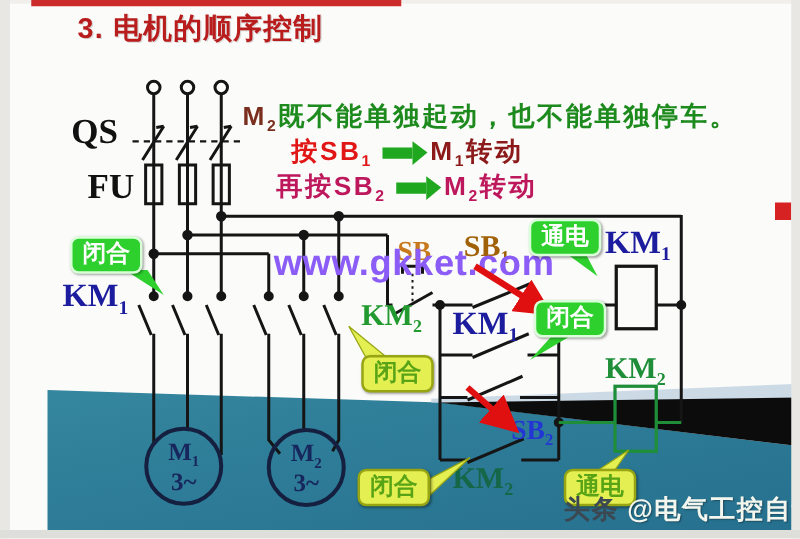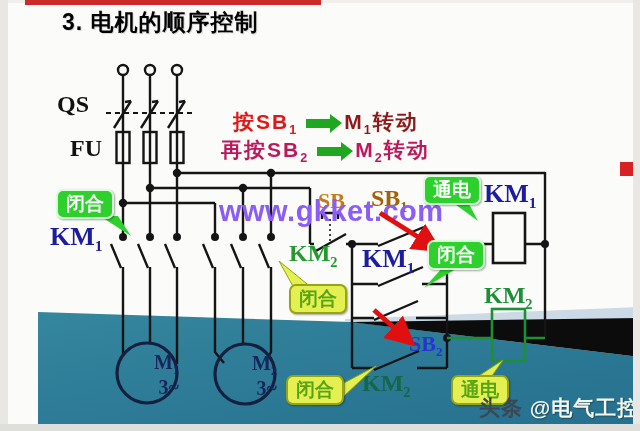--- a/index.html
+++ b/index.html
@@ -15,53 +15,53 @@
   #red-corner{position:absolute;left:620px;top:162px;width:13px;height:14px;background:#d62222;z-index:8;}
 
   svg{position:absolute;left:0;top:0;}
   #circuit-layer{z-index:1;}
   #overlay-layer{z-index:6;pointer-events:none;}
 
   .lbl{position:absolute;z-index:4;white-space:nowrap;line-height:1;}
   sub.s{font-size:60%;}
   .serifb{font-family:"Liberation Serif","DejaVu Serif",serif;font-weight:bold;}
 
-  #title{left:62px;top:11px;font-size:23px;font-weight:bold;letter-spacing:1px;color:#000000;
+  #title{left:62px;top:11px;font-size:23px;font-weight:bold;letter-spacing:1px;color:#b91c1c;
          text-shadow:1px 1px 0 #d8d8d8;}
   .intro{font-size:21px;font-weight:bold;letter-spacing:2px;color:#1c8a1c;}
   .maroon{color:#7a2f1e;}
   .bright-red{color:#e11616;}
   .dark-red{color:#8c1a1a;margin-top:10px;}
   .navy{color:#be185d;}
   .block-arrow{display:inline-block;position:relative;width:24px;height:9px;background:#1fa81f;
                margin:0 14px 0 8px;vertical-align:middle;}
   .block-arrow::after{content:"";position:absolute;right:-12px;top:-5px;border-left:12px solid #1fa81f;
                border-top:9px solid transparent;border-bottom:10px solid transparent;}
 
   #watermark{left:219px;top:197px;font-size:29px;font-weight:700;color:#8b5cf6;letter-spacing:0.5px;z-index:5;}
 
   .bubble{position:absolute;z-index:7;font-size:19px;font-weight:bold;line-height:1;
           padding:3px 8px 4px 8px;border-radius:7px;}
   .bubble.green{background:#2ed02e;border:2px solid #d9ffd9;color:#fff;box-shadow:1px 1px 2px rgba(0,0,0,.35);}
   .bubble.yellow{background:#e4ef52;border:2px solid #97a513;color:#58a416;box-shadow:1px 1px 2px rgba(0,0,0,.35);}
-  #qs-label,#fu-label{font-size:24px;color:#111;}
+  #qs-label,#fu-label{font-size:28px;color:#111;}
   #km1-main-label{left:50px;top:224px;font-size:26px;color:#1c1c9e;}
   #km2-main-label{left:289px;top:241px;font-size:24px;color:#229a2f;}
   #sb-stop-label{left:318px;top:190px;font-size:22px;color:#c8791c;}
   #sb1-label{left:371px;top:186px;font-size:24px;color:#a16207;}
   #sb2-label{left:369px;top:333px;font-size:22px;color:#2336d4;margin-left:40px;}
   #km1-coil-label{left:484px;top:181px;font-size:26px;color:#1c1c9e;}
   #km1-aux-label{left:362px;top:246px;font-size:26px;color:#1c1c9e;}
   #km2-coil-label{left:484px;top:283px;font-size:24px;color:#1e8e38;}
   #km2-aux-label{left:362px;top:371px;font-size:24px;color:#156747;}
 
-  .motor-label{width:64px;text-align:right;font-size:20px;color:#17265c;line-height:1.05;}
+  .motor-label{width:64px;text-align:center;font-size:20px;color:#17265c;line-height:1.05;}
 
   #credit{left:451px;top:397px;font-size:21px;font-weight:bold;letter-spacing:1px;z-index:7;}
-  #credit .src{color:#3b4852;margin-left:28px;}
+  #credit .src{color:#3b4852;}
   #credit .handle{color:#f2f6ee;text-shadow:1px 1px 1px rgba(20,40,50,.5);}
 </style>
 </head>
 <body>
 
 <div id="slide">
 
   <svg id="circuit-layer" width="640" height="431" viewBox="0 0 640 431">
     <defs>
       <linearGradient id="tealg" x1="0" y1="0" x2="1" y2="1">
@@ -177,20 +177,23 @@
     <polygon points="295,290 312,288 279,261" fill="#e4ef52" stroke="#97a513" stroke-width="1"></polygon>
     <polygon points="344,383 344,396 376,366" fill="#e4ef52" stroke="#97a513" stroke-width="1"></polygon>
     <polygon points="471,381 487,383 503,360" fill="#e4ef52" stroke="#97a513" stroke-width="1"></polygon>
 
     <line x1="380" y1="213" x2="434" y2="247" stroke="#e01010" stroke-width="5" marker-end="url(#ah)"></line>
     <line x1="374" y1="310" x2="408" y2="340" stroke="#e01010" stroke-width="5" marker-end="url(#ah)"></line>
   </svg>
 
   <div class="lbl" id="title">3. 电机的顺序控制</div>
 
+  <div class="lbl intro" style="left:194px;top:83px">
+    <span class="maroon"><span>M</span><sub class="s">2</sub></span><span>既不能单独起动，也不能单独停车。</span>
+  </div>
   <div class="lbl intro" style="left:233px;top:111px">
     <span class="bright-red"><span>按SB</span><sub class="s">1</sub></span><span class="block-arrow"></span><span class="dark-red"><span>M</span><sub class="s">1</sub><span>转动</span></span>
   </div>
   <div class="lbl intro" style="left:221px;top:139px">
     <span class="navy"><span>再按SB</span><sub class="s">2</sub></span><span class="block-arrow"></span><span class="navy"><span>M</span><sub class="s">2</sub><span>转动</span></span>
   </div>
 
   <div class="lbl serifb" id="qs-label" style="left:57px;top:92px">QS</div>
   <div class="lbl serifb" id="fu-label" style="left:70px;top:136px">FU</div>
   <div class="lbl serifb" id="km1-main-label"><span>KM</span><sub class="s">1</sub></div>

